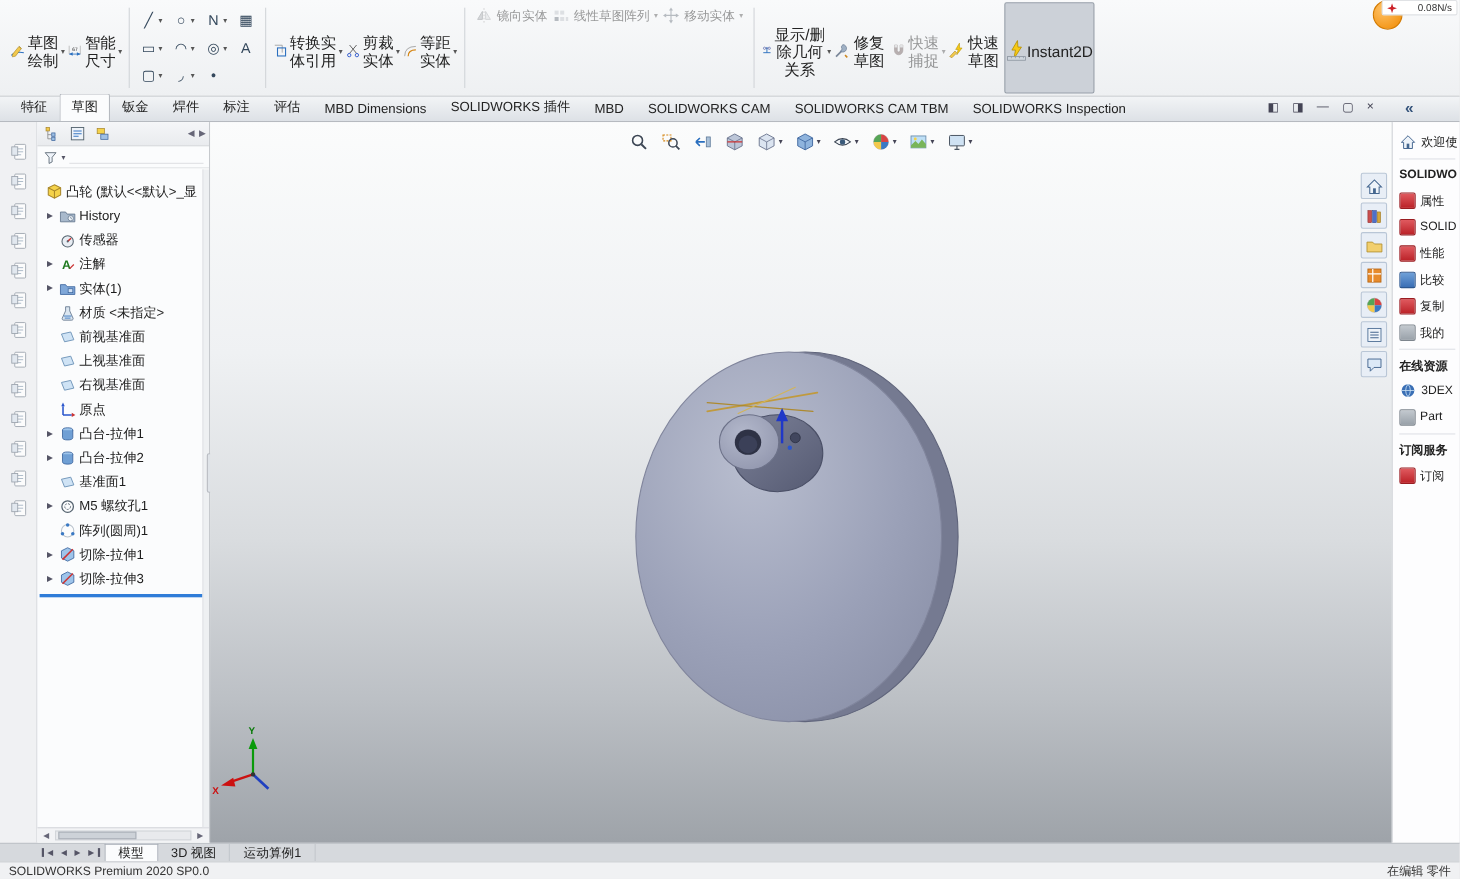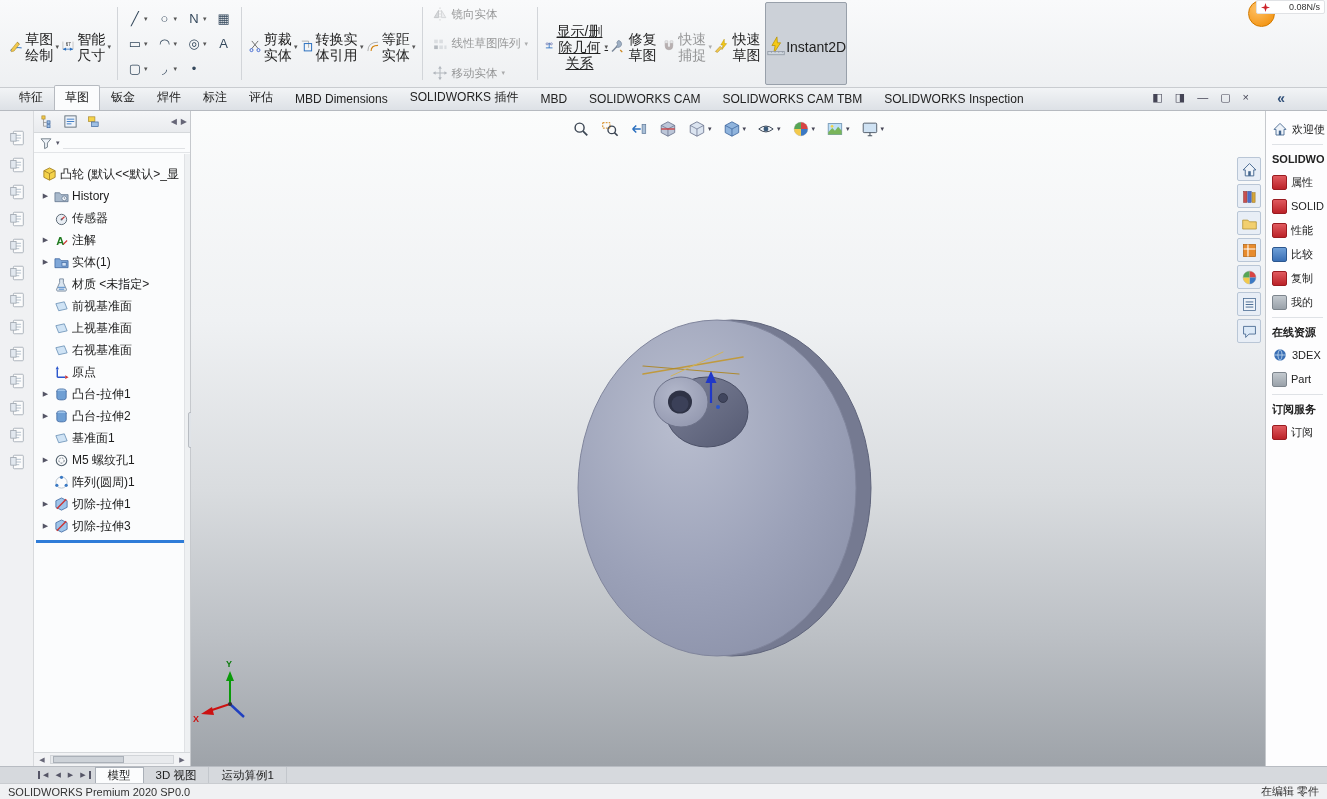--- a/index.html
+++ b/index.html
@@ -20,21 +20,21 @@
 .ic18{width:18px;height:18px}
 .ic16{width:16px;height:16px}
 .ic15{width:15px;height:15px}
 .rib-label{text-align:center;line-height:1.15;font-size:14px;margin-top:2px;max-width:64px}
 .rib-dd{font-size:7px;color:#555;margin-top:1px}
 .rib-gridwrap{display:flex;flex-direction:column;justify-content:space-between;padding:4px 3px}
 .grow{display:flex;gap:3px;height:25px;align-items:center}
 .gcell{display:flex;align-items:center;gap:1px;padding:2px 3px;border-radius:2px;cursor:default}
 .gglyph{width:16px;text-align:center;font-size:13px;color:#34485c}
 .gdd{font-size:7px;color:#555}
-.rib-stackwrap{display:flex;flex-direction:column;justify-content:space-between;gap:4px;padding:2px 6px}
+.rib-stackwrap{display:flex;justify-content:space-between;gap:4px;padding:2px 6px}
 .rib-stack{display:flex;align-items:center;gap:4px;font-size:11.5px;white-space:nowrap;height:20px}
 .avatar{position:absolute;right:52px;top:0;width:27px;height:27px;border-radius:50%;background:radial-gradient(circle at 35% 30%,#ffc268,#f08a00);border:1px solid #d27a00}
 .netchip{position:absolute;right:2px;top:0;background:#fff;border:1px solid #e0e2e5;border-radius:2px;padding:1px 4px;display:flex;align-items:center;gap:19px;font-size:9px;color:#333}
 .netchip .ic{width:9px;height:9px}
 
 
 .tabbar{height:23px;flex:0 0 23px;background:linear-gradient(#f2f4f6,#dde1e6);border-bottom:1px solid #b6bac0;display:flex;align-items:flex-end;padding-left:8px;position:relative}
 .tabs{display:flex;align-items:flex-end}
 .tab{padding:3px 10px 4px;white-space:nowrap;border:1px solid transparent;border-bottom:none;font-size:12px;cursor:default}
 .tab.active{background:#fbfcfd;border-color:#b6bac0;border-radius:2px 2px 0 0}
@@ -179,39 +179,39 @@
               <span class="gglyph">◞</span>
               <span class="gdd">▾</span>
             </div>
             <div class="gcell">
               <span class="gglyph">•</span>
             </div>
           </div>
         </div>
         <div class="rib-sep"></div>
         <div class="rib-group">
+          <div class="rib-large" style="width: 66px;">
+            <span class="ic ric">
+              <svg viewBox="0 0 22 22">
+                <path d="M3 3 H14 V14" fill="none" stroke="#999" stroke-width="1.2"></path>
+                <rect x="7" y="7" width="12" height="12" fill="none" stroke="#2a6fbf" stroke-width="1.6"></rect>
+              </svg>
+            </span>
+            <span class="rib-label">转换实体引用</span>
+            <span class="rib-dd">▾</span>
+          </div>
           <div class="rib-large">
             <span class="ic ric">
               <svg viewBox="0 0 22 22">
                 <path d="M6 3 L16 15 M16 3 L6 15" stroke="#555" stroke-width="1.3"></path>
                 <circle cx="5.5" cy="17.5" r="2.4" fill="none" stroke="#2a55cc" stroke-width="1.3"></circle>
                 <circle cx="16.5" cy="17.5" r="2.4" fill="none" stroke="#2a55cc" stroke-width="1.3"></circle>
               </svg>
             </span>
             <span class="rib-label">剪裁实体</span>
-            <span class="rib-dd">▾</span>
-          </div>
-          <div class="rib-large" style="width: 66px;">
-            <span class="ic ric">
-              <svg viewBox="0 0 22 22">
-                <path d="M3 3 H14 V14" fill="none" stroke="#999" stroke-width="1.2"></path>
-                <rect x="7" y="7" width="12" height="12" fill="none" stroke="#2a6fbf" stroke-width="1.6"></rect>
-              </svg>
-            </span>
-            <span class="rib-label">转换实体引用</span>
             <span class="rib-dd">▾</span>
           </div>
           <div class="rib-large">
             <span class="ic ric">
               <svg viewBox="0 0 22 22">
                 <path d="M3 19 Q3 5 19 5" fill="none" stroke="#999" stroke-width="1.2"></path>
                 <path d="M8 19 Q8 10 19 10" fill="none" stroke="#d58512" stroke-width="1.7"></path>
               </svg>
             </span>
             <span class="rib-label">等距实体</span>
@@ -252,21 +252,21 @@
                 <path d="M1 11 L5 8.5 V13.5 Z" fill="#3a79c4"></path>
                 <path d="M21 11 L17 8.5 V13.5 Z" fill="#3a79c4"></path>
               </svg>
             </span>
             <span class="slabel">移动实体</span>
             <span class="gdd">▾</span>
           </div>
         </div>
         <div class="rib-sep"></div>
         <div class="rib-group">
-          <div class="rib-large" style="width: 66px; text-decoration: underline;">
+          <div class="rib-large" style="width: 66px;">
             <span class="ic ric">
               <svg viewBox="0 0 22 22">
                 <path d="M11 4 V15 M4 15 H18" stroke="#2a6fbf" stroke-width="1.8"></path>
                 <circle cx="6.5" cy="6.5" r="2.2" fill="none" stroke="#3a4a9a" stroke-width="1.1"></circle>
                 <circle cx="15.5" cy="6.5" r="2.2" fill="none" stroke="#3a4a9a" stroke-width="1.1"></circle>
                 <path d="M8.7 6.5 H13.3" stroke="#3a4a9a"></path>
               </svg>
             </span>
             <span class="rib-label">显示/删除几何关系</span>
             <span class="rib-dd">▾</span>

